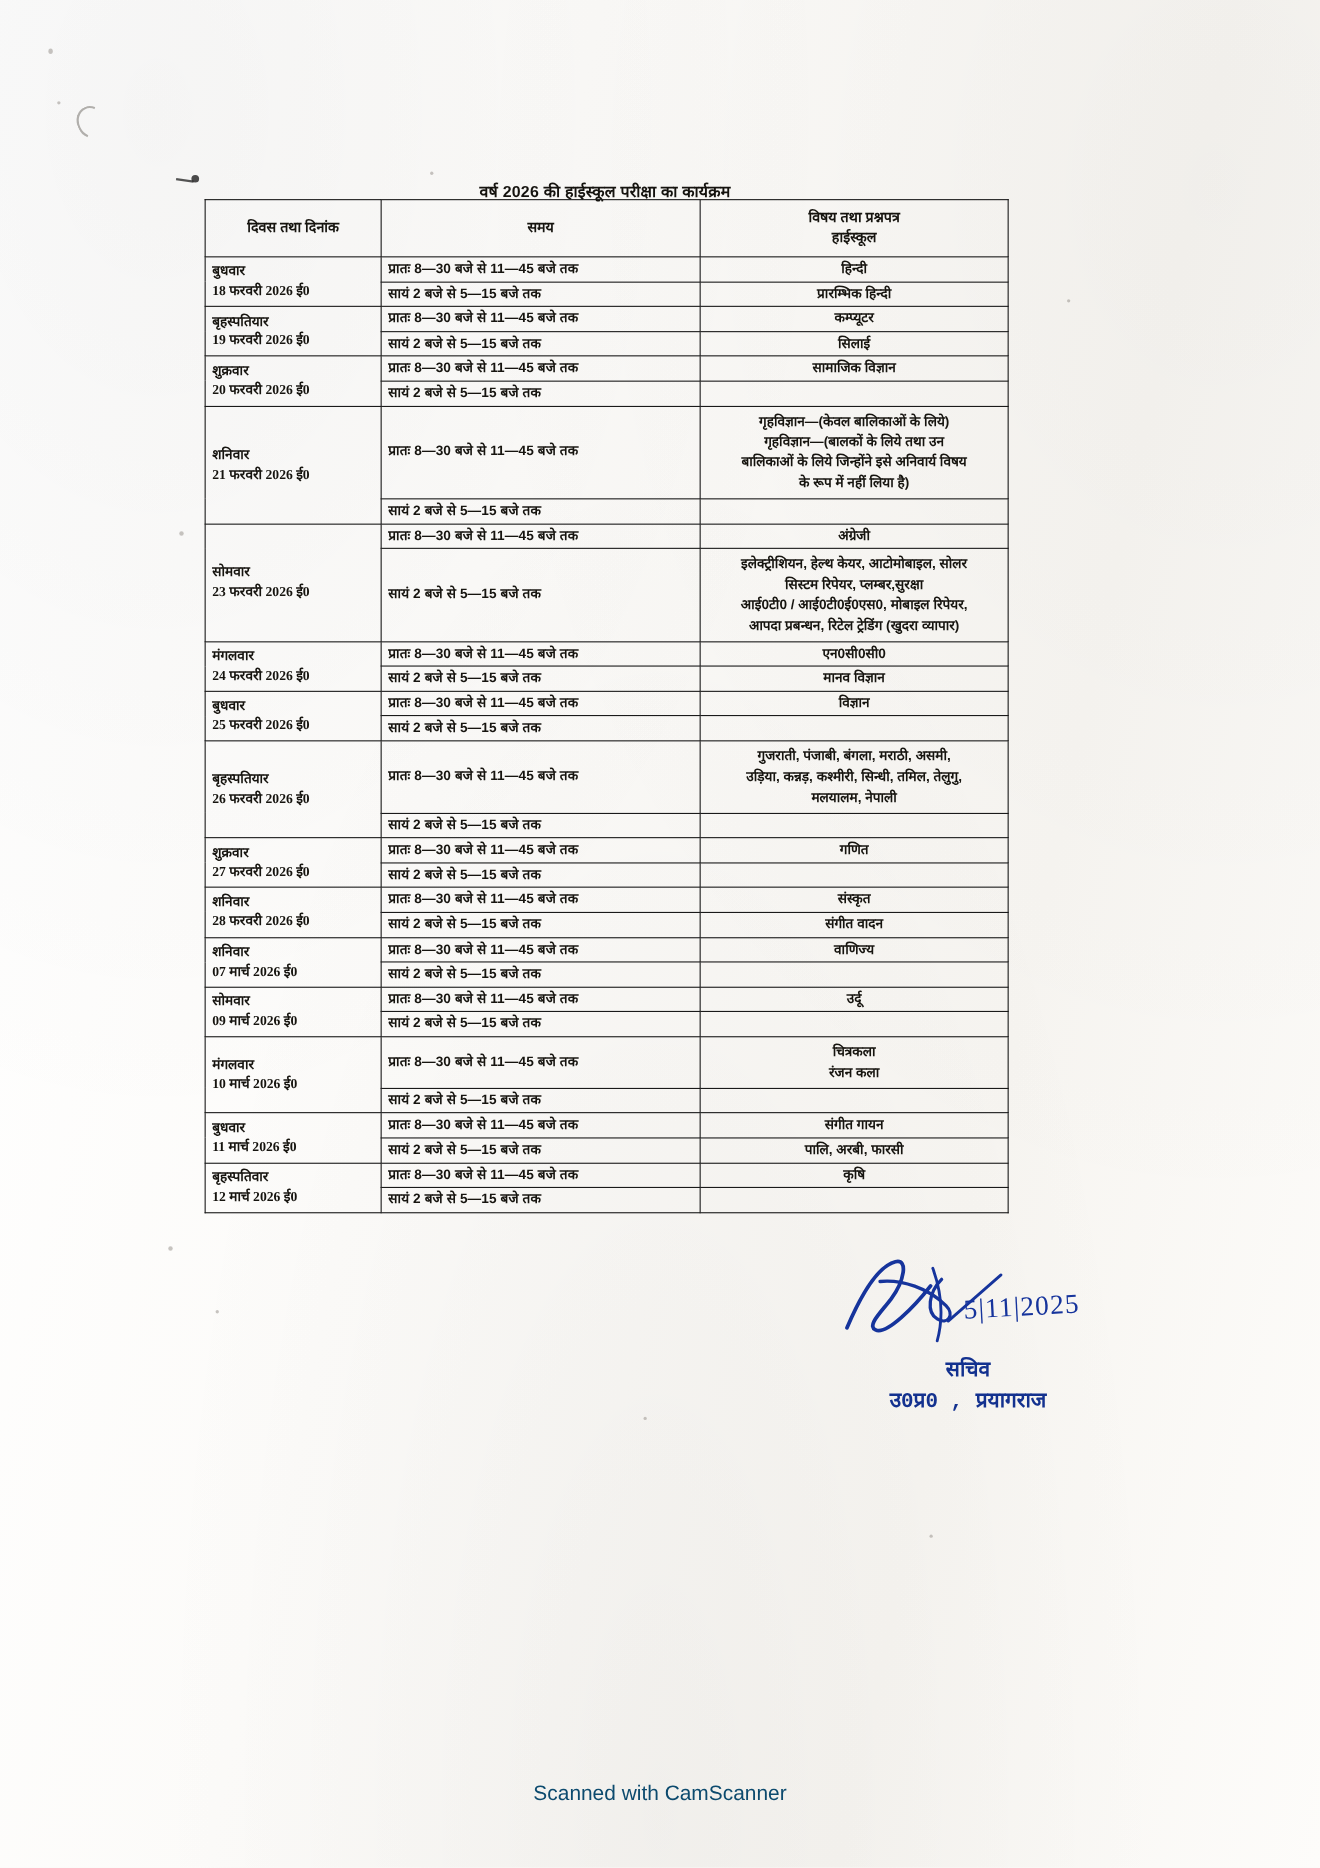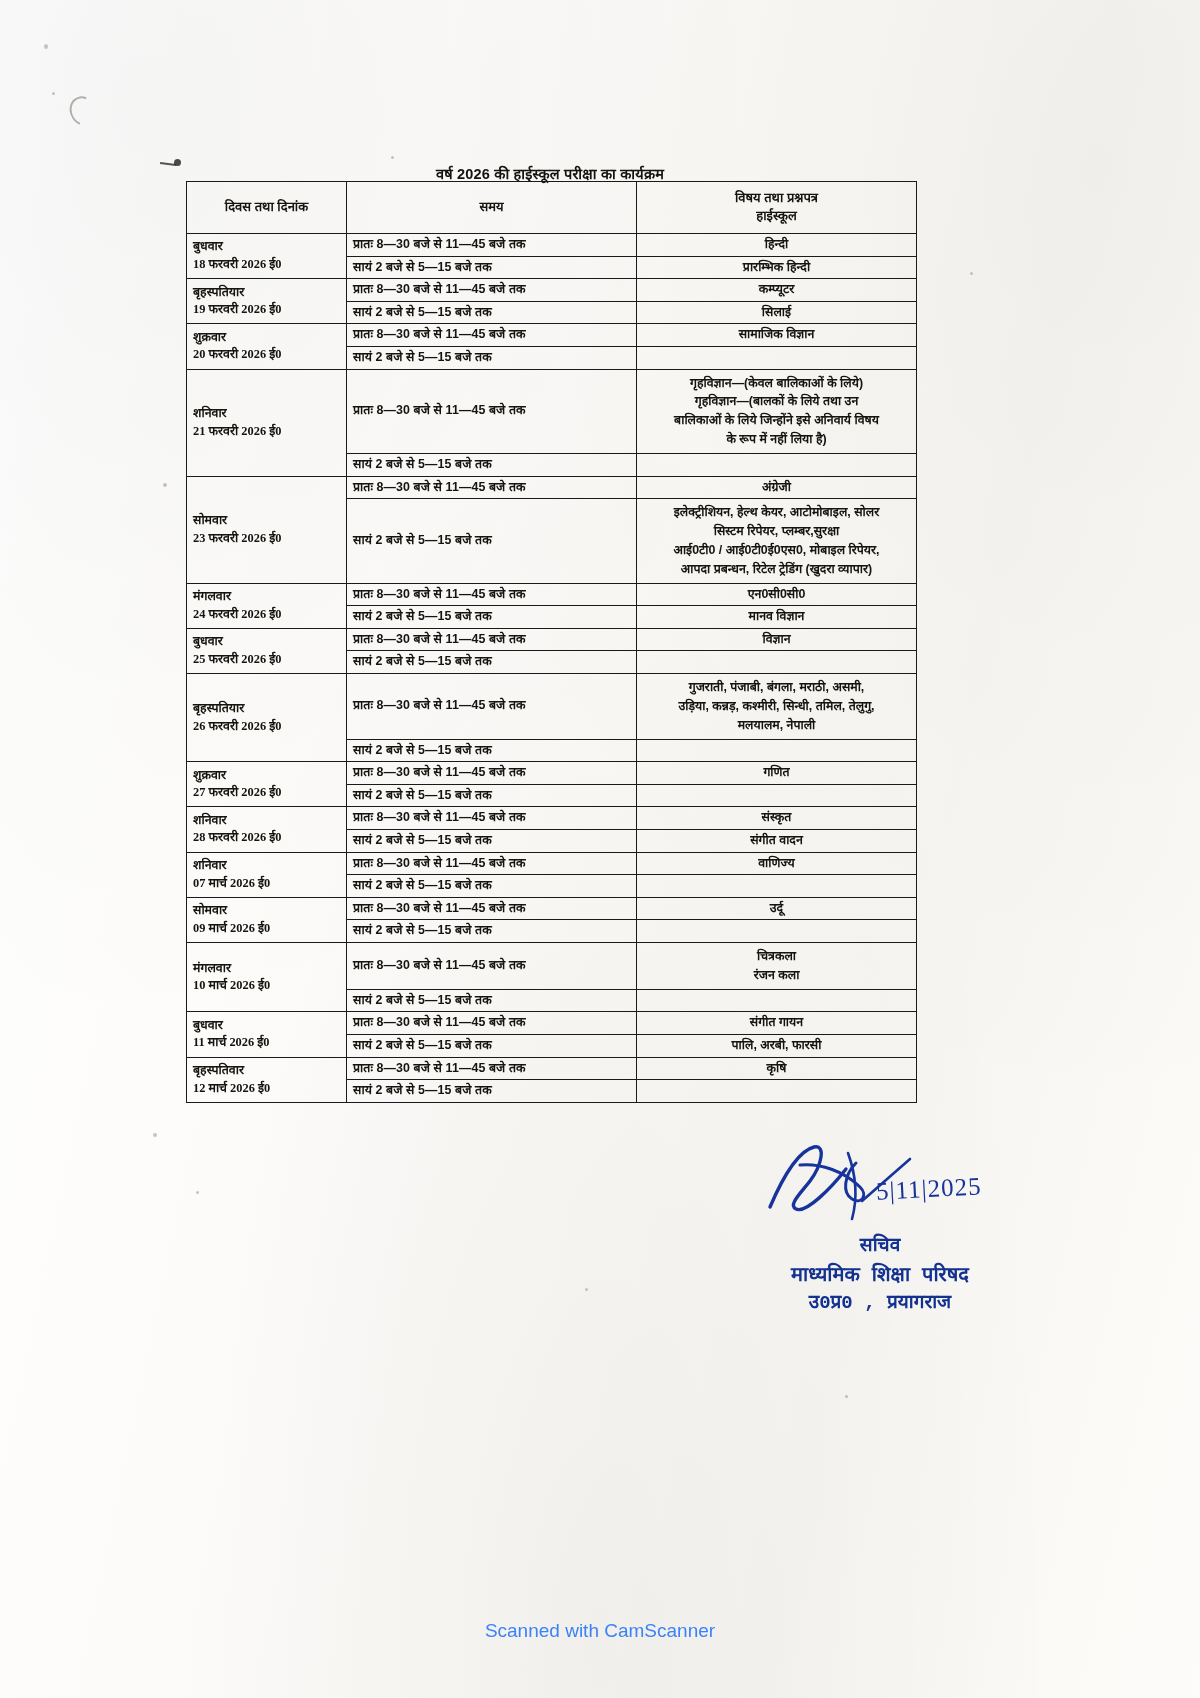--- a/index.html
+++ b/index.html
@@ -113,21 +113,21 @@
     font-weight:700;
   }
   .sign-lines div{line-height:1.45;}
   .sign-authority{font-size:19px;}
   .sign-org{font-size:20px;}
   .sign-place{font-size:19px;}
 
   .camscanner{
     position:absolute;left:0;top:1620px;width:1200px;
     text-align:center;
-    font-size:19px;color:#3b82f6;
+    font-size:19px;color:#0c4a6e;
     font-family:"Liberation Sans","DejaVu Sans",sans-serif;
   }
 </style>
 </head>
 <body>
 
 <div class="paper-tint"></div>
 
 <div class="sheet">
 
@@ -403,19 +403,18 @@
       <svg width="200" height="92" viewBox="0 0 200 92" fill="none" aria-hidden="true">
         <path d="M10 72 C22 44 38 16 54 12 C66 9 62 30 50 46 C40 59 28 70 36 74 C46 79 72 52 86 34" stroke="#16349c" stroke-width="3.4" stroke-linecap="round" fill="none"></path>
         <path d="M40 30 C60 28 84 36 100 52 C108 60 102 70 92 64 C82 58 84 40 96 28" stroke="#16349c" stroke-width="3" stroke-linecap="round" fill="none"></path>
         <path d="M88 18 C96 40 98 62 92 84" stroke="#16349c" stroke-width="2.6" stroke-linecap="round" fill="none"></path>
         <path d="M102 66 L150 24" stroke="#16349c" stroke-width="2.6" stroke-linecap="round"></path>
       </svg>
       <div class="sign-date">5|11|2025</div>
     </div>
     <div class="sign-lines">
       <div class="sign-authority">सचिव</div>
-      <div class="sign-org">माध्यमिक शिक्षा परिषद</div>
       <div class="sign-place">उ0प्र0 , प्रयागराज</div>
     </div>
   </div>
 
   <div class="camscanner">Scanned with CamScanner</div>
 </div>
 
 </body></html>

